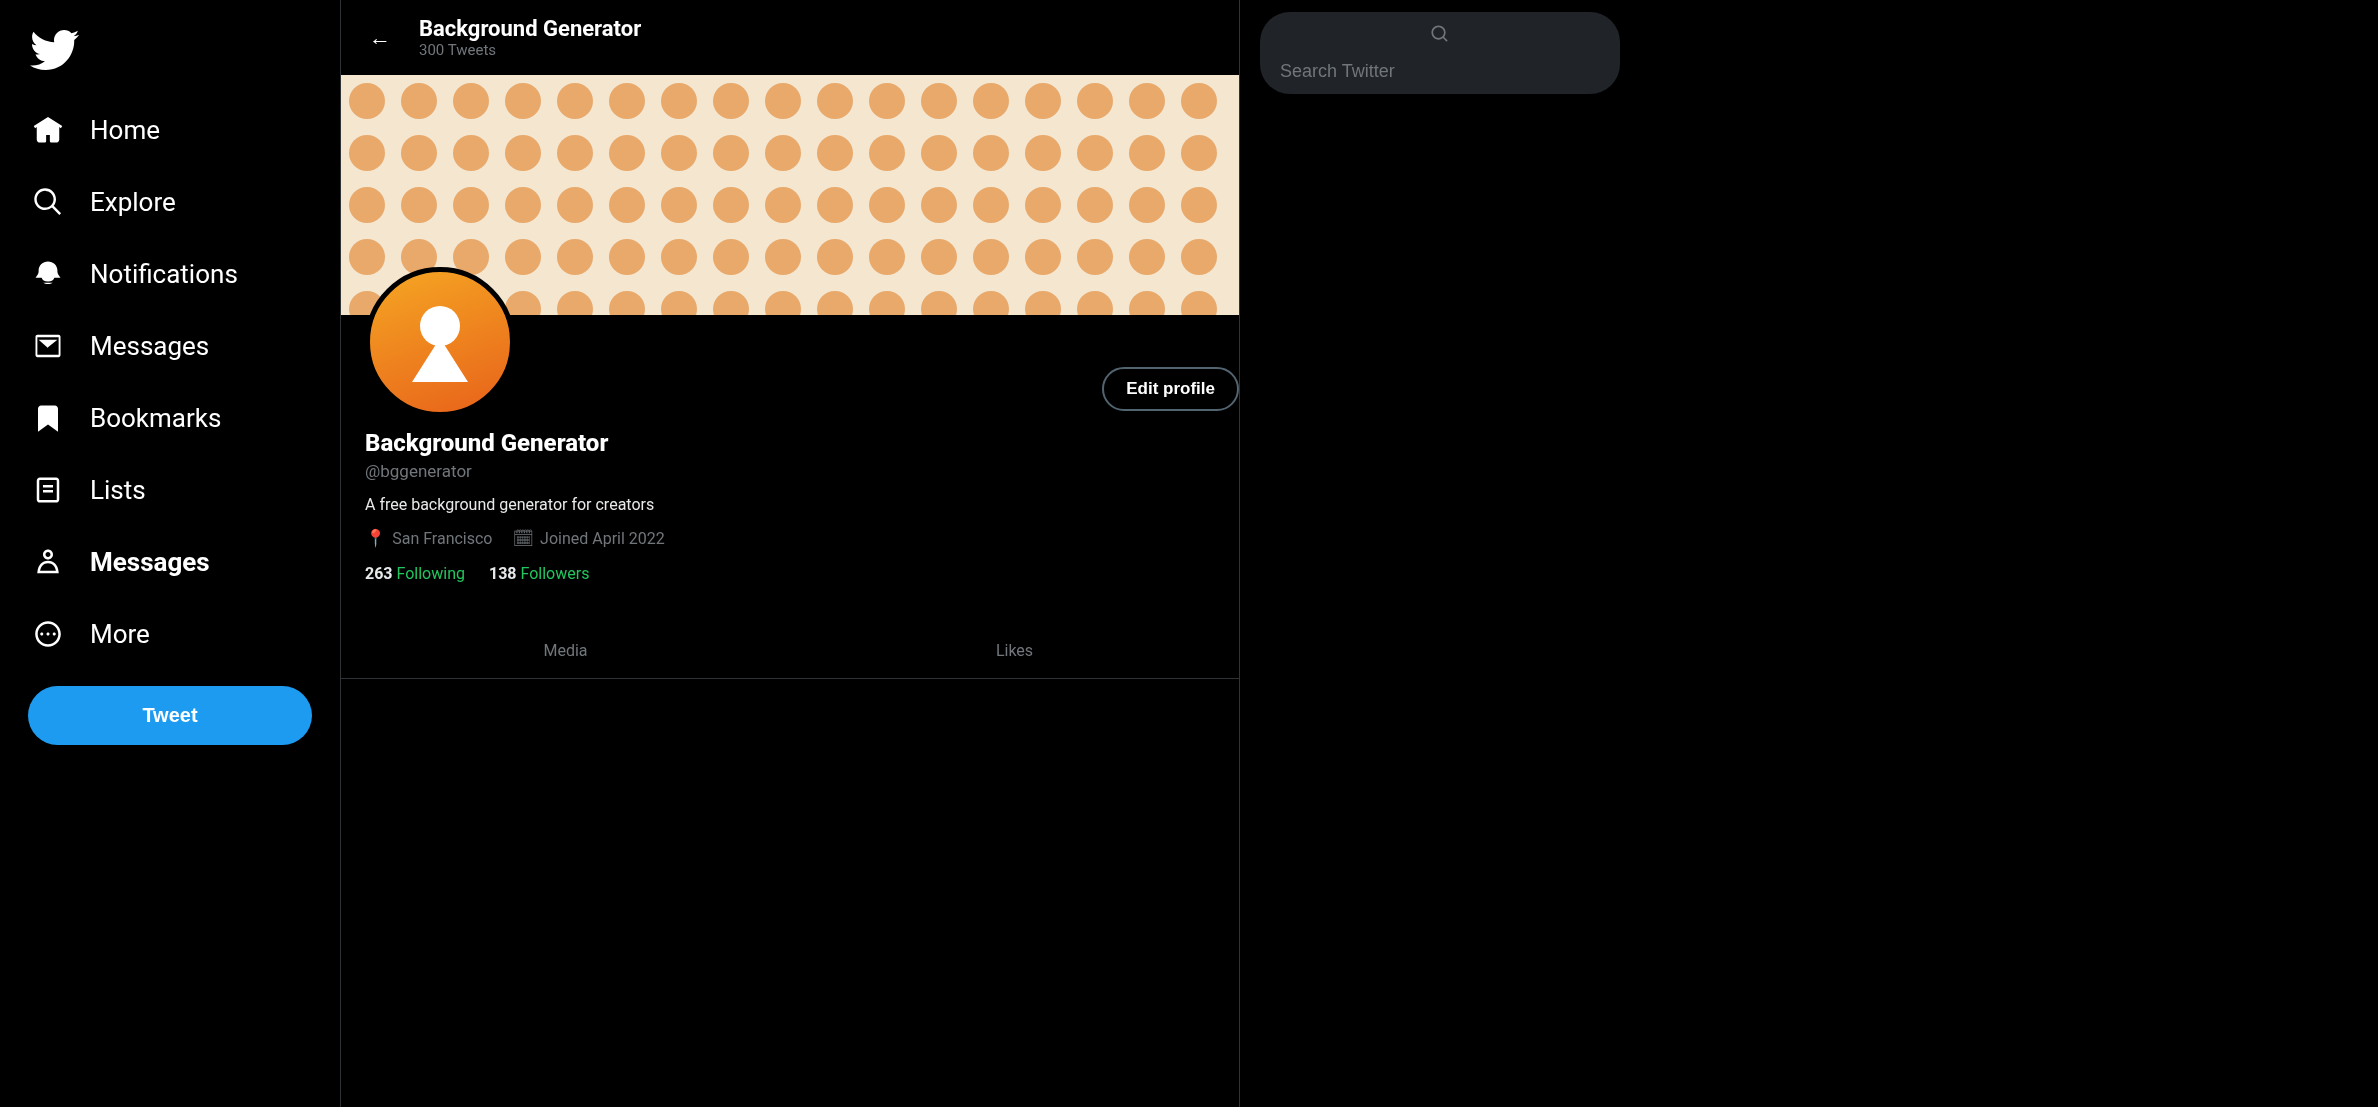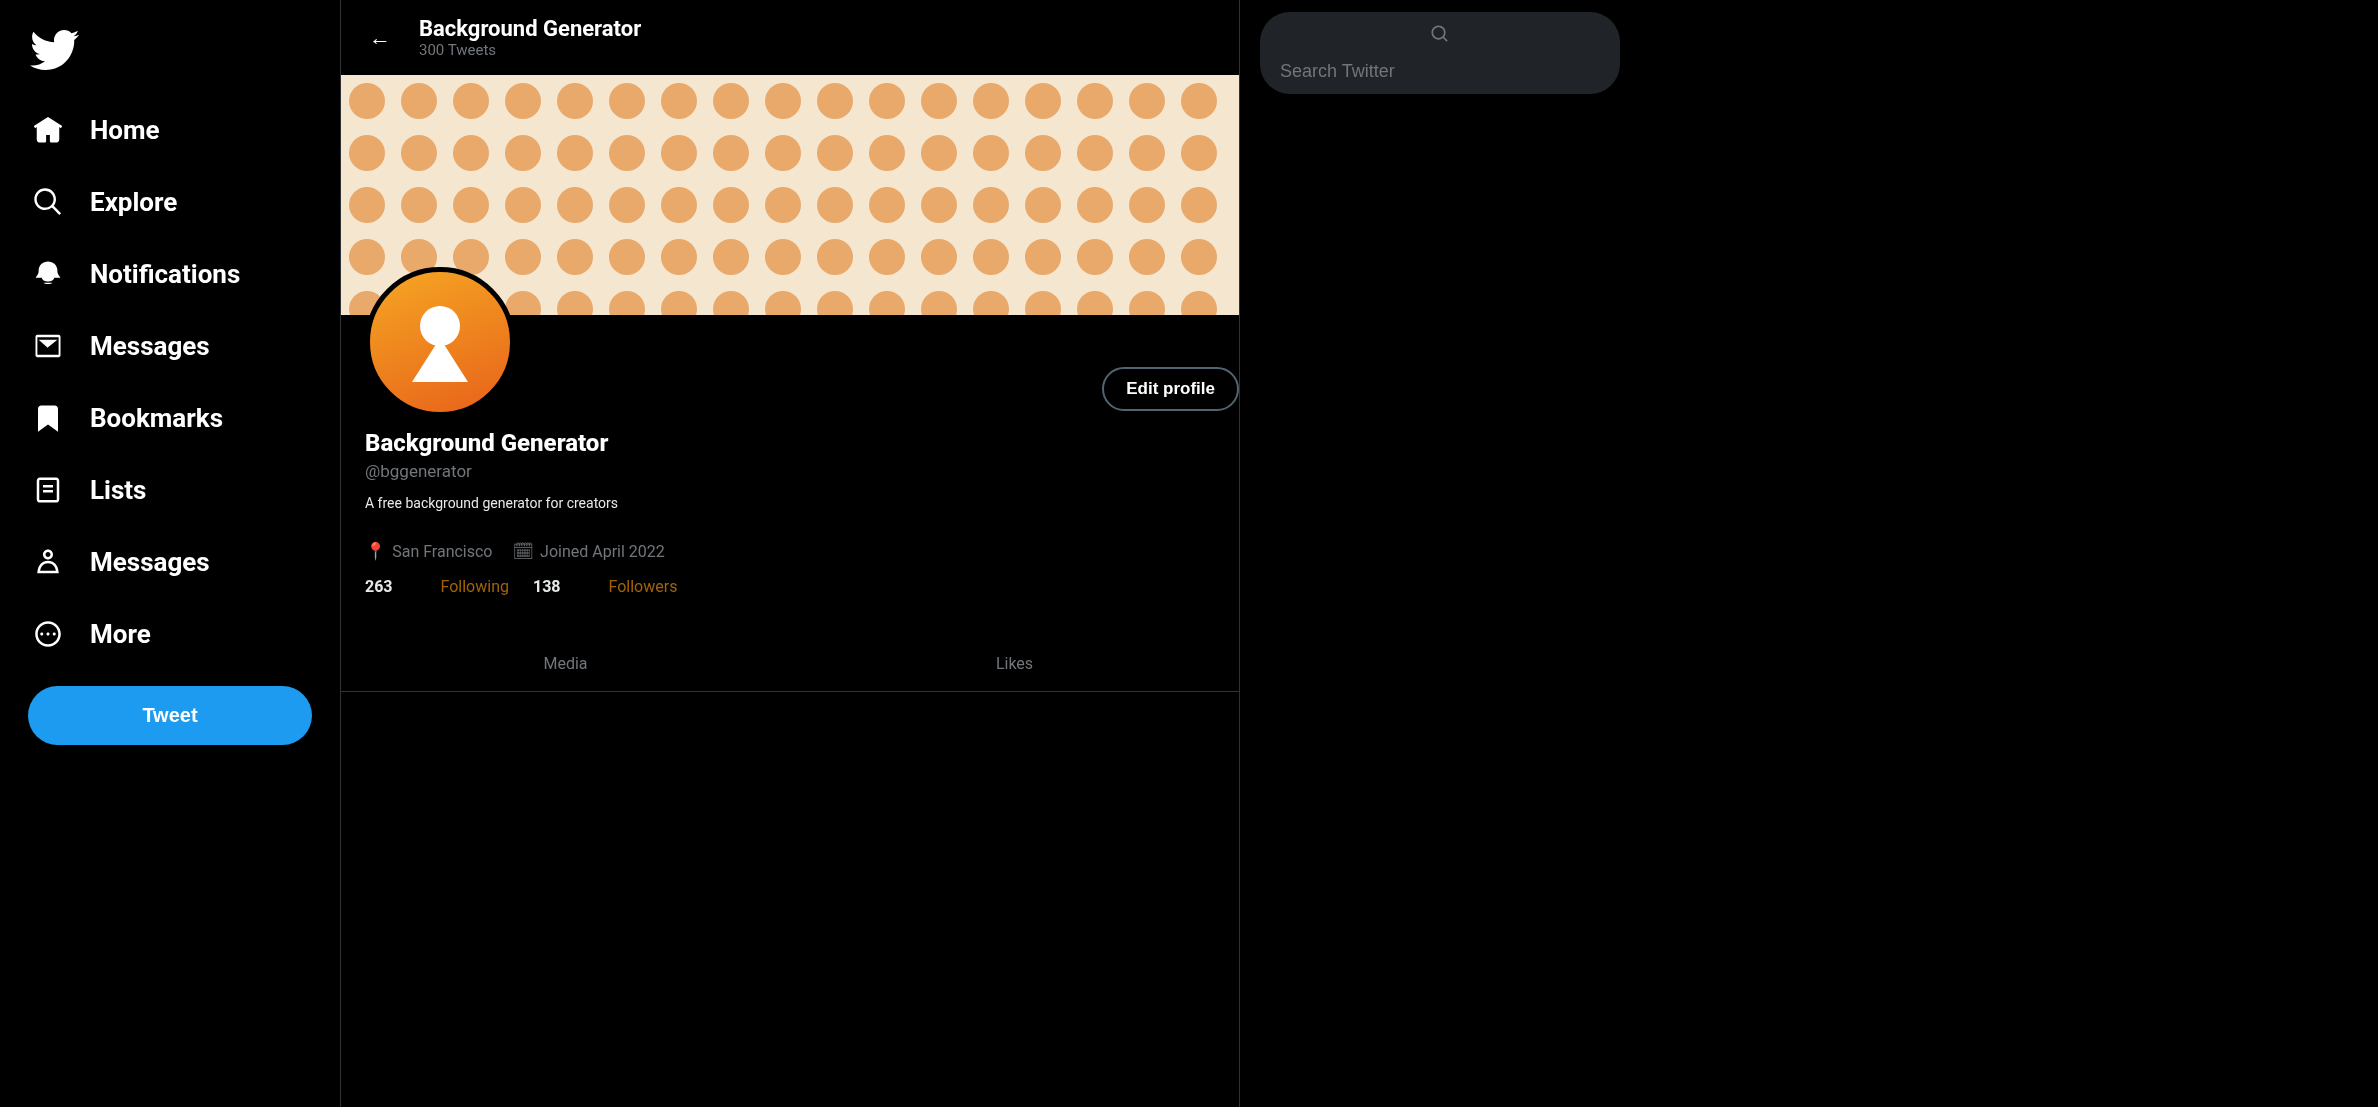--- a/index.html
+++ b/index.html
@@ -52,21 +52,21 @@
       height: 36px;
       display: flex;
       align-items: center;
       justify-content: center;
       font-size: 28px;
       flex-shrink: 0;
     }
 
     .sidebar-item .label {
       font-size: 26px;
-      font-weight: 700;
+      font-weight: 400;
       white-space: nowrap;
     }
 
     .sidebar-item.active .label {
       font-weight: 700;
     }
 
     .tweet-button {
       background: #1d9bf0;
       color: #fff;
@@ -233,23 +233,23 @@
       margin-bottom: 4px;
     }
 
     .profile-handle {
       font-size: 17px;
       color: #71767b;
       margin-bottom: 14px;
     }
 
     .profile-bio {
-      font-size: 14px;
+      font-size: 16px;
       color: #e7e9ea;
-      margin-bottom: 30px;
+      margin-bottom: 14px;
     }
 
     .profile-meta {
       display: flex;
       gap: 20px;
       color: #71767b;
       font-size: 16px;
       margin-bottom: 16px;
       align-items: center;
     }
@@ -270,22 +270,21 @@
       margin-bottom: 20px;
       font-size: 16px;
     }
 
     .stat-count {
       font-weight: 700;
       color: #e7e9ea;
     }
 
     .stat-label {
-      color: #a16207;
-      margin-left: 44px;
+      color: #22c55e;
     }
 
     
     .profile-tabs {
       display: flex;
       border-bottom: 1px solid #2f3336;
     }
 
     .tab-item {
       flex: 1;

